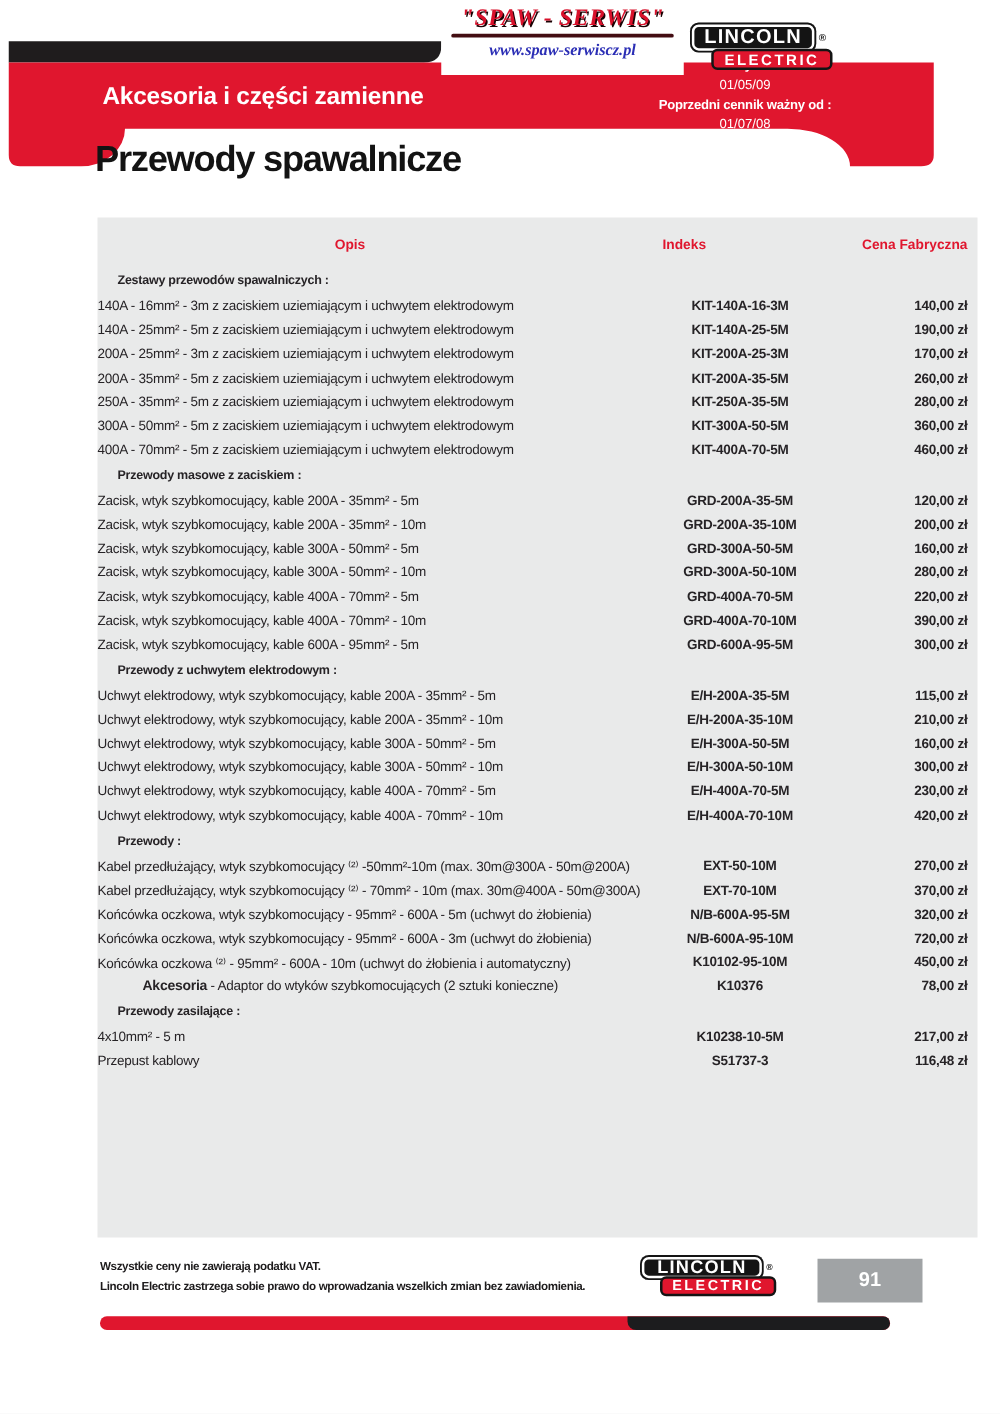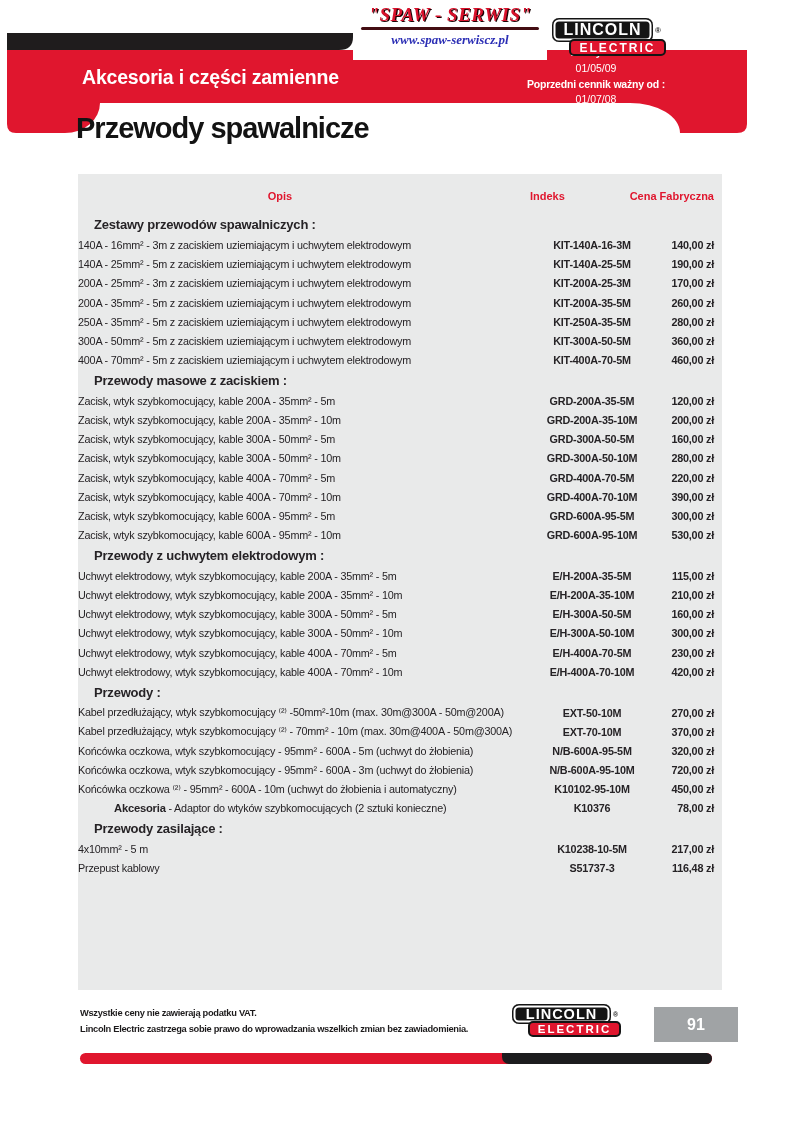--- a/index.html
+++ b/index.html
@@ -57,33 +57,33 @@
   .lincoln-footer .ebox{left:16px;top:17px;width:93px;height:16px;font-size:11.5px;}
   .lincoln-footer .reg{left:101px;top:7px;font-size:7px;}
 
   
   .banner-title{left:82px;top:66px;color:#fff;font-weight:bold;font-size:19.5px;letter-spacing:-0.2px;z-index:2;white-space:nowrap;}
   .validity{right:84px;top:45px;width:240px;text-align:center;color:#fff;font-size:10.5px;line-height:15.8px;z-index:2;}
   .validity .vlabel{font-weight:bold;letter-spacing:-0.2px;}
   .page-title{left:76px;top:112px;font-size:29px;font-weight:700;color:#131313;letter-spacing:-1px;white-space:nowrap;}
 
   
-  .panel{left:78px;top:174px;width:644px;height:816px;background:var(--panel);}
+  .panel{left:78px;top:174px;width:704px;height:816px;background:var(--panel);}
   .thead span{position:absolute;top:16px;color:var(--red);font-weight:bold;font-size:11px;white-space:nowrap;}
   .h-opis{left:0;width:404px;text-align:center;}
   .h-indeks{left:452px;width:140px;text-align:left;}
   .h-cena{right:8px;text-align:right;}
   #table-lines{position:absolute;top:40px;left:0;right:0;}
   .line{display:flex;align-items:center;height:19.2px;font-size:10.8px;letter-spacing:-0.2px;white-space:nowrap;color:var(--ink);}
   .line .desc{flex:0 0 440px;box-sizing:border-box;overflow:visible;}
   .line .idx{flex:0 0 148px;text-align:center;font-weight:bold;}
   .line .price{flex:1;text-align:right;padding-right:8px;font-weight:bold;}
   .line.item .desc{}
   .line.section{height:21.5px;}
-  .line.section .desc{padding-left:16px;font-weight:bold;font-size:13px;}
+  .line.section .desc{padding-left:16px;font-weight:bold;font-size:10px;}
   .line.mixed .desc{padding-left:36px;}
   .line.mixed .desc b{font-size:11.2px;}
 
   
   .note{left:80px;font-size:9.3px;font-weight:bold;letter-spacing:-0.3px;color:#1d1b1c;white-space:nowrap;}
   .note1{top:1008px;}
   .note2{top:1024px;}
   .page-badge{left:654px;top:1007px;width:84px;height:35px;background:var(--badge);color:#fff;font-weight:bold;font-size:16px;display:flex;align-items:center;justify-content:center;}
   .bottom-bar{left:80px;top:1053px;width:632px;height:11px;background:var(--red);border-radius:5.5px;overflow:hidden;}
   .bottom-bar .black-seg{position:absolute;left:422px;right:0;top:0;bottom:0;background:#1c1c1e;border-bottom-left-radius:7px;}
@@ -197,25 +197,20 @@
       <div class="line item">
         <div class="desc">Zacisk, wtyk szybkomocujący, kable 400A - 70mm² - 10m</div>
         <div class="idx">GRD-400A-70-10M</div>
         <div class="price">390,00 zł</div>
       </div>
       <div class="line item">
         <div class="desc">Zacisk, wtyk szybkomocujący, kable 600A - 95mm² - 5m</div>
         <div class="idx">GRD-600A-95-5M</div>
         <div class="price">300,00 zł</div>
       </div>
-      <div class="line item">
-        <div class="desc">Zacisk, wtyk szybkomocujący, kable 600A - 95mm² - 10m</div>
-        <div class="idx">GRD-600A-95-10M</div>
-        <div class="price">530,00 zł</div>
-      </div>
       <div class="line section">
         <div class="desc">Przewody z uchwytem elektrodowym :</div>
         <div class="idx"></div>
         <div class="price"></div>
       </div>
       <div class="line item">
         <div class="desc">Uchwyt elektrodowy, wtyk szybkomocujący, kable 200A - 35mm² - 5m</div>
         <div class="idx">E/H-200A-35-5M</div>
         <div class="price">115,00 zł</div>
       </div>

